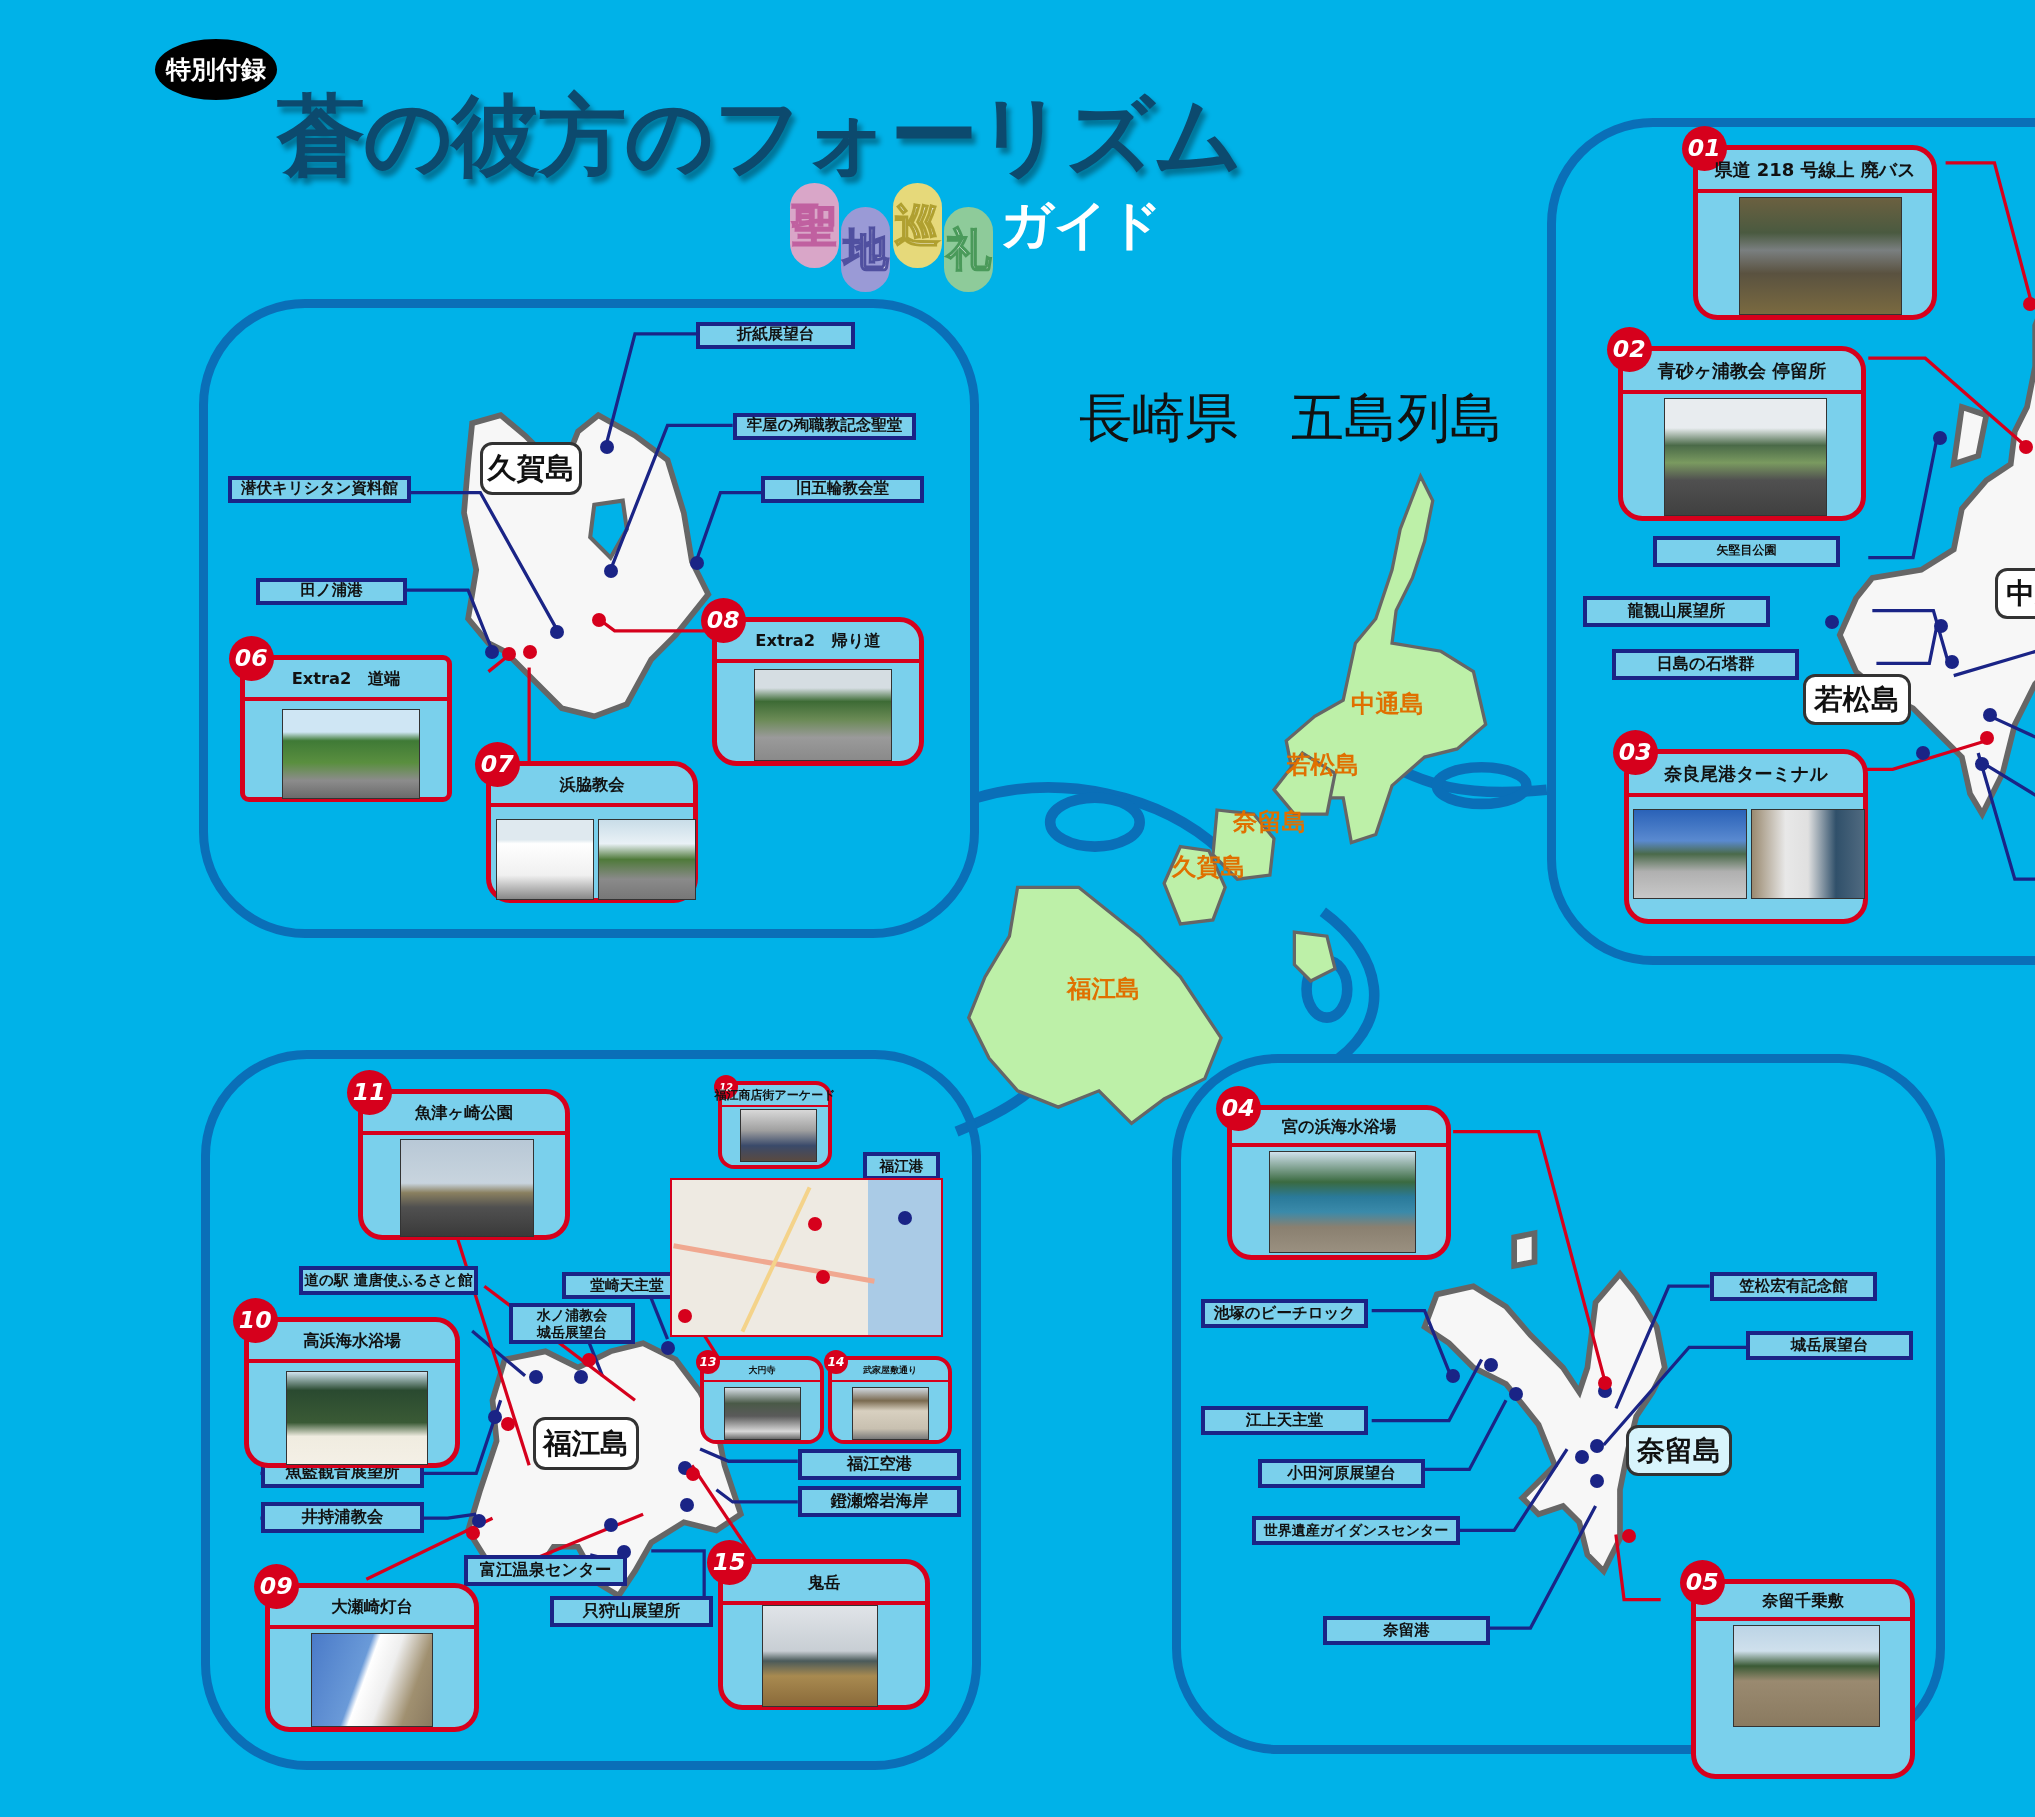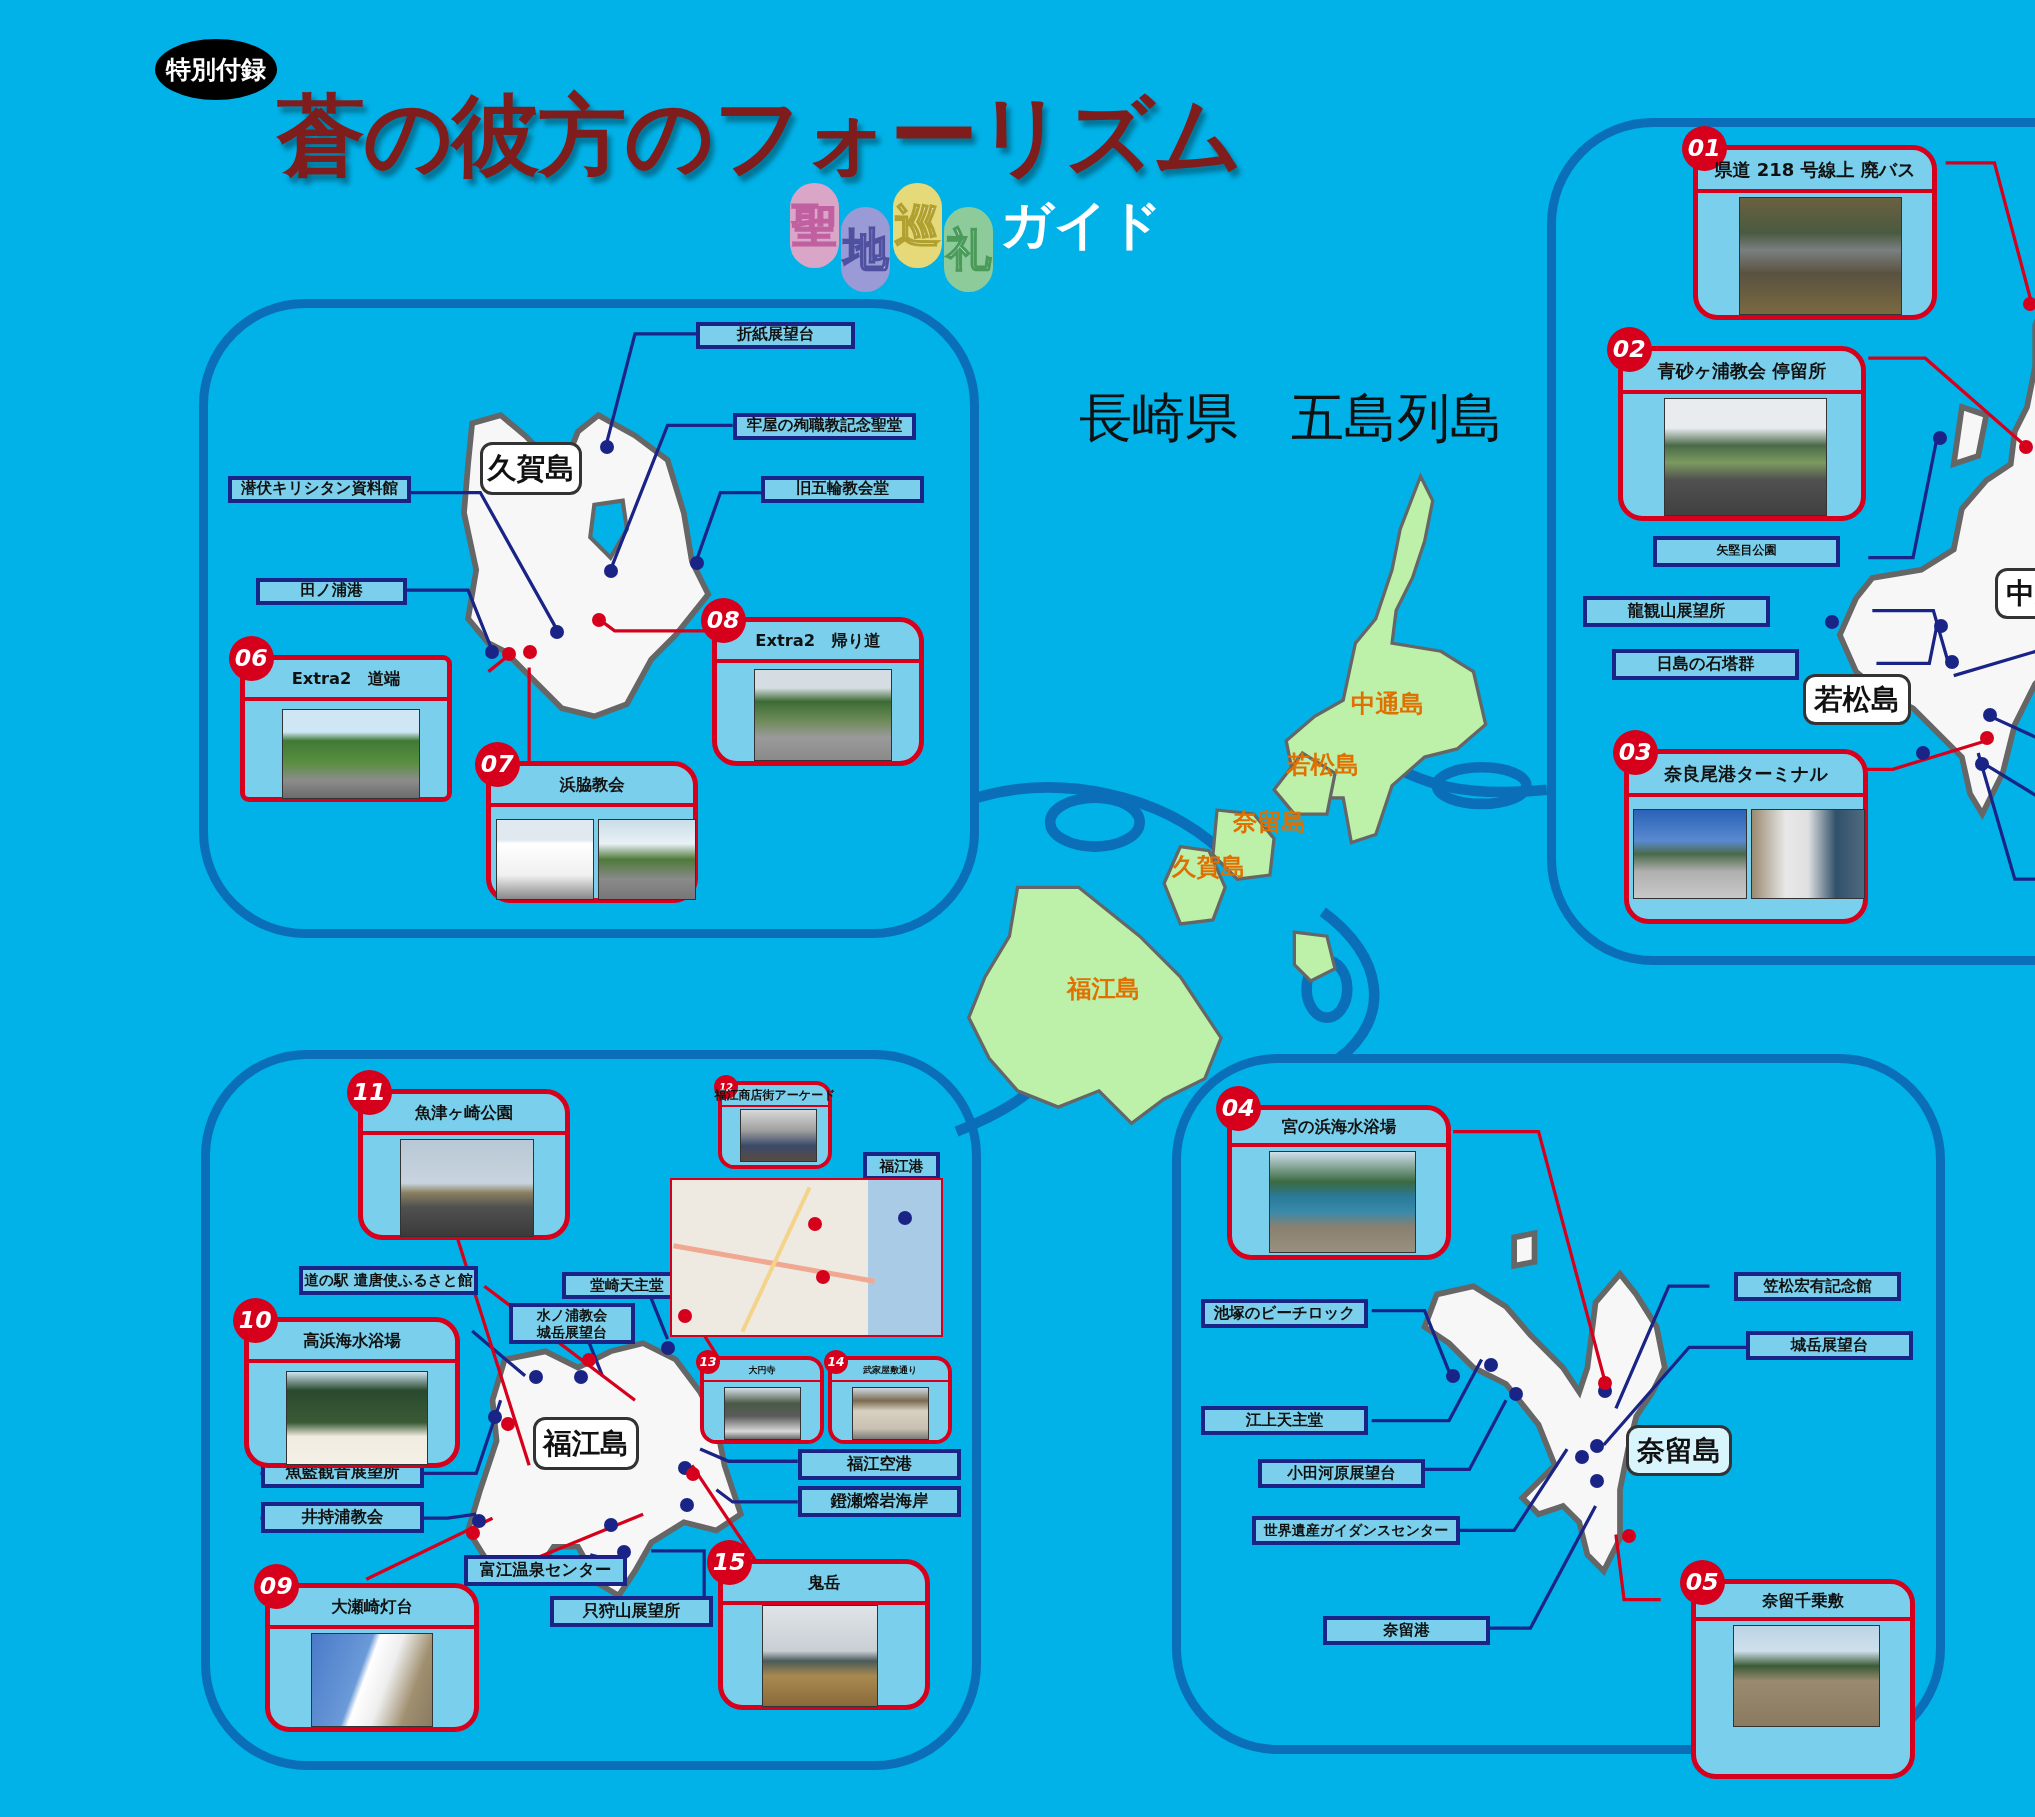--- a/index.html
+++ b/index.html
@@ -100,21 +100,21 @@
     <path d="M1830 3440 L1730 3280"></path>
     <path d="M1580 3720 L1240 3860"></path>
     <path d="M900 3880 L1210 3730"></path>
     <path d="M1860 3840 L1700 3600"></path>
   </g>
 </svg>
 
 <div class="abs" style="left:155px;top:39px;width:122px;height:61px;border-radius:50%;background:#000;color:#fff;font-weight:bold;font-size:25px;display:flex;align-items:center;justify-content:center;">
   <span>特別付録</span>
 </div>
-<div class="abs" style="left:277px;top:77px;font-size:88px;font-weight:bold;color:#7f1d1d;letter-spacing:-1.6px;text-shadow:4.1px 5.7px 5.7px rgba(0,0,0,0.35);white-space:nowrap;">蒼の彼方のフォーリズム</div>
+<div class="abs" style="left:277px;top:77px;font-size:88px;font-weight:bold;color:#0c4a6e;letter-spacing:-1.6px;text-shadow:4.1px 5.7px 5.7px rgba(0,0,0,0.35);white-space:nowrap;">蒼の彼方のフォーリズム</div>
 <div class="abs" style="left:790px;top:183px;display:flex;align-items:center;gap:2.4px;">
   <span class="abs" style="position:relative;width:49px;height:85px;border-radius:24.4px;background:#d9a6c8;color:#fff;font-size:45px;font-weight:bold;display:flex;align-items:center;justify-content:center;-webkit-text-stroke:1.6px #c060a0;">聖</span>
   <span class="abs" style="position:relative;top:24.4px;width:49px;height:85px;border-radius:24.4px;background:#9a9ad6;color:#fff;font-size:45px;font-weight:bold;display:flex;align-items:center;justify-content:center;-webkit-text-stroke:1.6px #5050a0;">地</span>
   <span class="abs" style="position:relative;width:49px;height:85px;border-radius:24.4px;background:#e6d97a;color:#fff;font-size:45px;font-weight:bold;display:flex;align-items:center;justify-content:center;-webkit-text-stroke:1.6px #b0a030;">巡</span>
   <span class="abs" style="position:relative;top:24.4px;width:49px;height:85px;border-radius:24.4px;background:#8ecb9a;color:#fff;font-size:45px;font-weight:bold;display:flex;align-items:center;justify-content:center;-webkit-text-stroke:1.6px #4a9a5a;">礼</span>
   <span style="color:#fff;font-size:53px;font-weight:bold;margin-left:4.1px;">ガイド</span>
 </div>
 
 <div class="abs" style="left:1079px;top:383px;font-size:53px;color:#111;white-space:nowrap;">長崎県　五島列島</div>
 <div class="olabel" style="left:1351px;top:688px;">中通島</div>
@@ -262,21 +262,21 @@
   <div class="head" style="height:20.4px;font-size:9px;border-bottom-width:2.4px;">武家屋敷通り</div>
   <div class="photo" style="left:20.4px;top:26.5px;width:77px;height:53px;background:linear-gradient(180deg,#d0d8e0 0%,#7a6a50 25%,#d8d0c0 45%,#c8c0b0 80%,#7a7a7a 100%);"></div>
 </div>
 <div class="card" style="left:718px;top:1559px;width:212px;height:151px;">
   <div class="num">15</div>
   <div class="head" style="height:37px;font-size:16.3px;">鬼岳</div>
   <div class="photo" style="left:39px;top:41px;width:116px;height:102px;background:linear-gradient(180deg,#e0e4e8 0%,#c8ced4 45%,#4a5a5a 55%,#a88a50 70%,#8a6a3a 100%);"></div>
 </div>
 
 <div class="island-tag" style="left:1626px;top:1425px;width:106px;height:51px;font-size:28px;background:#d8f4fc;">奈留島</div>
-<div class="lbl" style="left:1710px;top:1272px;width:167px;height:29px;font-size:15.5px;margin-left:24px;">笠松宏有記念館</div>
+<div class="lbl" style="left:1710px;top:1272px;width:167px;height:29px;font-size:15.5px;">笠松宏有記念館</div>
 <div class="lbl" style="left:1746px;top:1331px;width:167px;height:29px;font-size:15.5px;">城岳展望台</div>
 <div class="lbl" style="left:1201px;top:1299px;width:167px;height:29px;font-size:15.5px;">池塚のビーチロック</div>
 <div class="lbl" style="left:1201px;top:1406px;width:167px;height:29px;font-size:15.5px;">江上天主堂</div>
 <div class="lbl" style="left:1258px;top:1459px;width:167px;height:29px;font-size:15.5px;">小田河原展望台</div>
 <div class="lbl" style="left:1252px;top:1516px;width:208px;height:29px;font-size:14px;">世界遺産ガイダンスセンター</div>
 <div class="lbl" style="left:1323px;top:1616px;width:167px;height:29px;font-size:15.5px;">奈留港</div>
 <div class="dot" style="left:1598px;top:1384px;"></div>
 <div class="dot" style="left:1590px;top:1439px;"></div>
 <div class="dot" style="left:1446px;top:1369px;"></div>
 <div class="dot" style="left:1484px;top:1358px;"></div>

